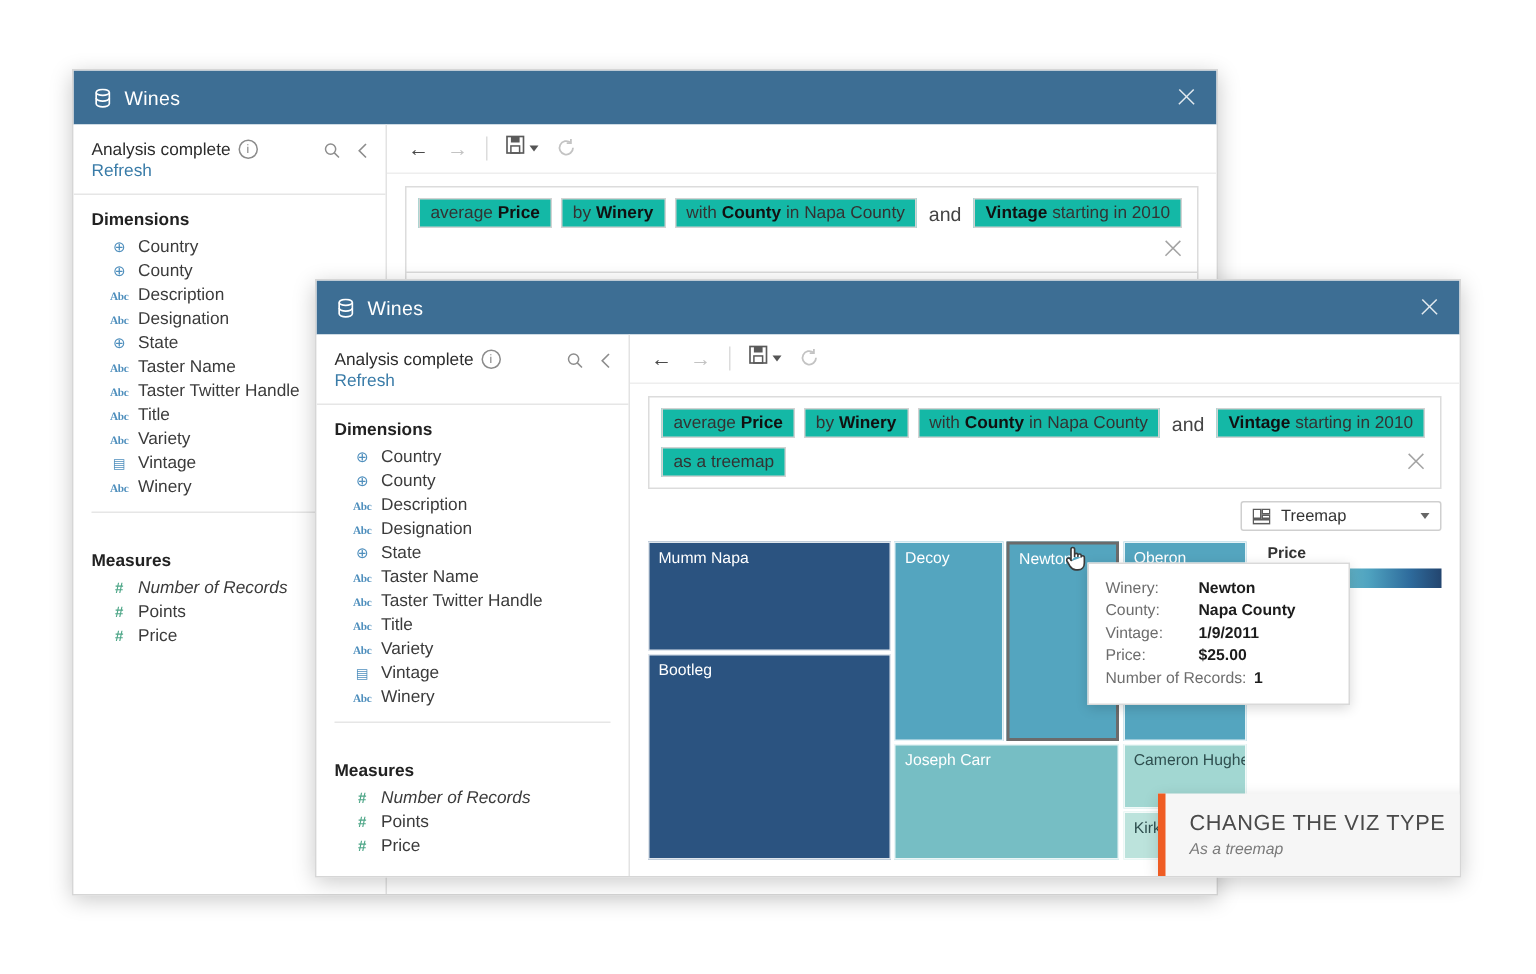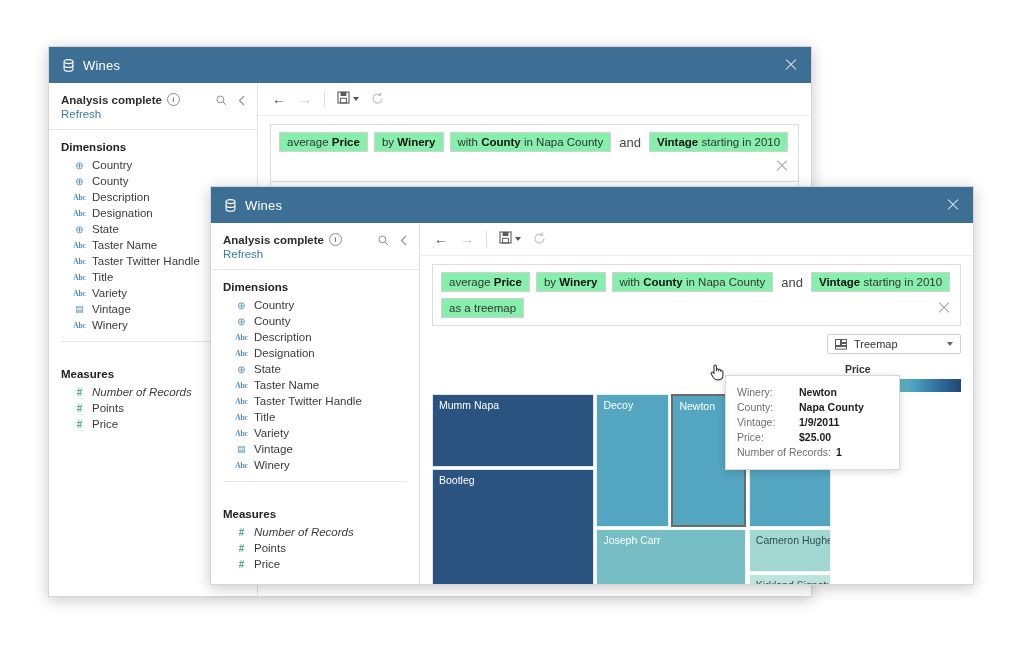--- a/index.html
+++ b/index.html
@@ -49,21 +49,21 @@
     display: flex; flex-direction: column;
     min-height: 0;
   }
   .analysis-row {
     padding: 10px 12px 9px 12px;
     border-bottom: 1px solid #e6e6e6;
     display: flex; align-items: flex-start;
   }
   .analysis-texts { flex: 1 1 auto; }
   .analysis-title {
-    font-size: 11.5px; color: #2c2c2c; display: flex; align-items: center; gap: 5px; font-weight: bold;
+    font-size: 11.5px; color: #2c2c2c; display: flex; align-items: center; gap: 5px;
   }
   .info-ico {
     width: 11px; height: 11px; border: 1px solid #8b8b8b; border-radius: 50%;
     display: inline-flex; align-items: center; justify-content: center;
     font-size: 8px; color: #7d7d7d; line-height: 1;
   }
   .refresh-link { font-size: 11.5px; color: #3a7ca8; margin-top: 2px; cursor: pointer; }
   .analysis-actions { display: flex; align-items: center; gap: 11px; padding-top: 2px; }
   .mini-ico { color: #8d8d8d; font-size: 11px; cursor: pointer; line-height: 1; }
 
@@ -98,21 +98,21 @@
 
   
   .querybar {
     margin: 8px 12px 0 12px;
     border: 1px solid #dcdcdc;
     background: #fff;
     display: flex; align-items: center; flex-wrap: wrap;
     padding: 7px 8px; gap: 6px; position: relative;
   }
   .pill {
-    border: 1px solid #d2d2d2; background: #86efac;
+    border: 1px solid #d2d2d2; background: #14b8a6;
     padding: 3px 7px; font-size: 11.5px; color: #333; white-space: nowrap; cursor: pointer;
   }
   .pill b { font-weight: bold; color: #111; }
   .conj { font-size: 13px; color: #444; padding: 0 2px; }
   .qb-close {
     margin-left: auto; width: 16px; height: 16px; position: relative; cursor: pointer; opacity:.6;
   }
   .qb-close::before, .qb-close::after {
     content:""; position:absolute; left:1px; top:7px; width:14px; height:1.2px; background:#666;
   }
@@ -143,21 +143,21 @@
     width: 12px; height: 11px; display: inline-block; position: relative;
   }
 
   .treemap-wrap { display: flex; gap: 14px; height: calc(100% - 34px); min-height:0; }
   .treemap {
     flex: 1 1 auto; position: relative; min-width: 0;
     display: grid;
   }
   .tile {
     position: absolute; overflow: hidden;
-    box-sizing: border-box; border: 1px solid rgba(255,255,255,0.85); margin-top: 33px;
+    box-sizing: border-box; border: 1px solid rgba(255,255,255,0.85);
   }
   .tile .tlabel {
     font-size: 10.5px; color: #ffffff; padding: 4px 6px; display: block; white-space: nowrap;
   }
   .tile.dark .tlabel { color: #ffffff; }
   .tile.light .tlabel { color: #2f4f4f; }
   .tile.selected { border: 2px solid #6b6b6b; z-index: 4; }
 
   .legendbox { width: 116px; flex: 0 0 116px; padding-top: 2px; }
   .legend-title { font-size: 10.5px; font-weight: bold; color: #333; margin-bottom: 4px; }
@@ -561,17 +561,21 @@
                 <span class="tt-v">1</span>
               </div>
             </div>
 
           <div class="cursor-hand" style="left:289px; top:37px;">
             <svg width="16" height="18" viewBox="0 0 16 18">
                 <path d="M5 11V3.2a1.2 1.2 0 0 1 2.4 0v5.1M7.4 8.3V7a1.1 1.1 0 0 1 2.2 0v1.4M9.6 8.4V7.4a1.1 1.1 0 0 1 2.2 0v1.3M11.8 8.7c0-.8.4-1.2 1-1.2s1.1.5 1.1 1.2v3.6c0 2.6-1.7 4.6-4.3 4.6H8.2c-2 0-2.8-.8-3.7-2.2L2.3 11c-.4-.7-.1-1.5.6-1.8.6-.3 1.3-.1 1.7.5l.9 1.3" fill="#ffffff" stroke="#3a3a3a" stroke-width="1.1" stroke-linejoin="round"></path>
               </svg>
           </div>
 
+          <div class="callout" style="left:352px; top:203px; width:186px;">
+            <div class="callout-title">CHANGE THE VIZ TYPE</div>
+            <div class="callout-sub">As a treemap</div>
+          </div>
         </div>
       </div>
     </div>
   </div>
 </div>
 
 </body></html>

